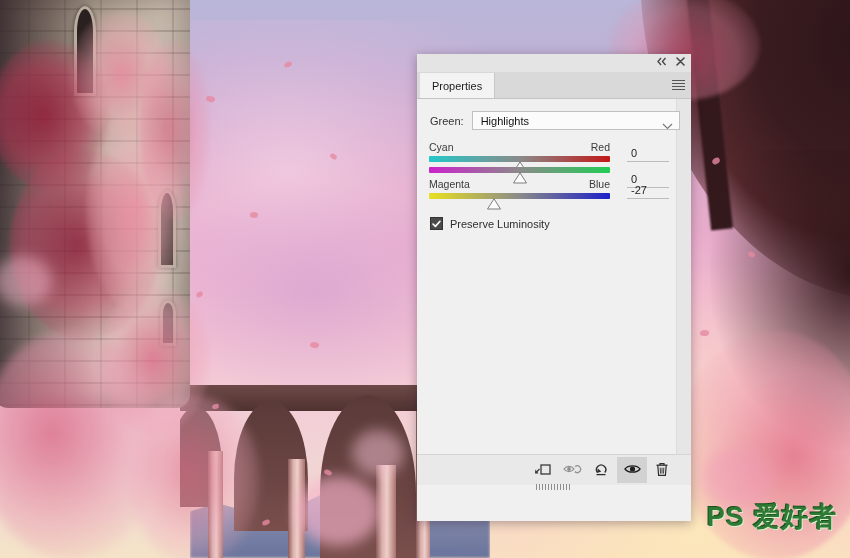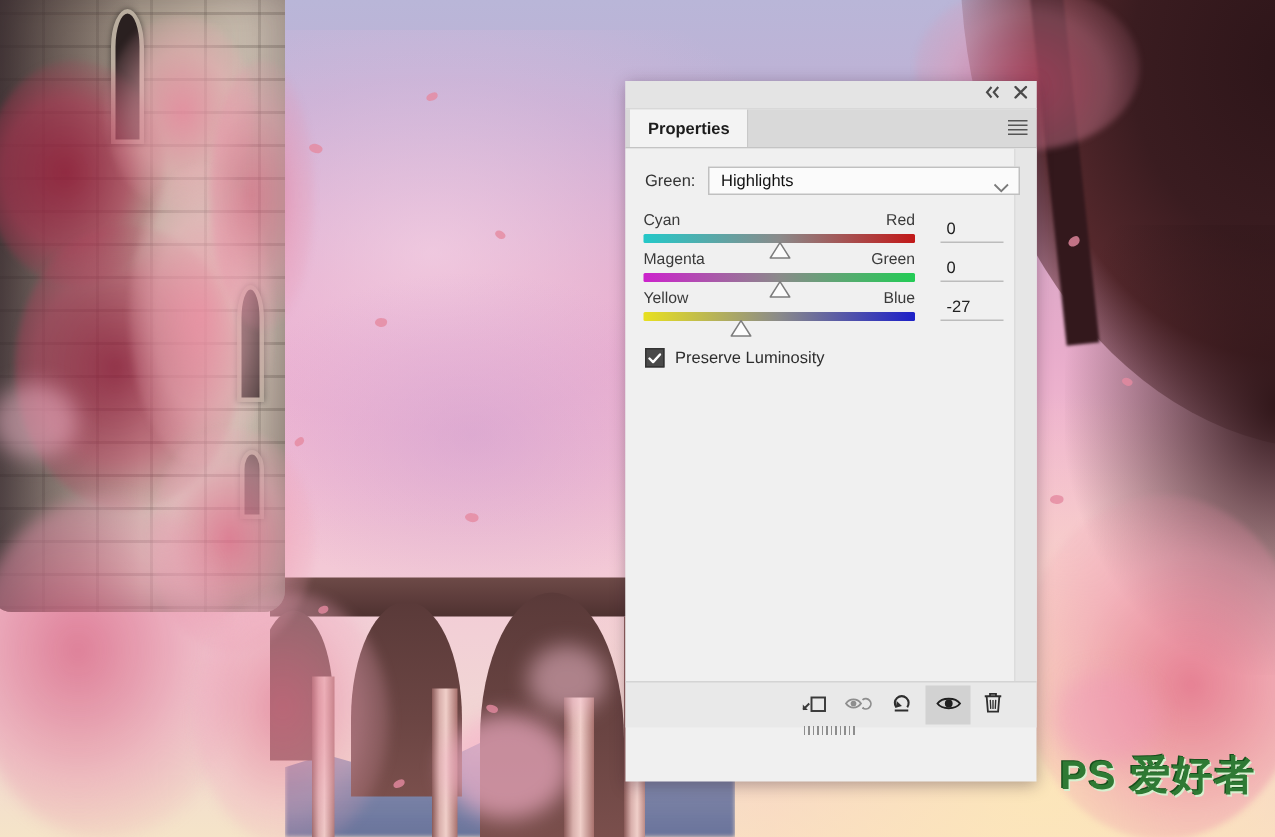--- a/index.html
+++ b/index.html
@@ -126,21 +126,21 @@
   .tb-collapse{right:22px;letter-spacing:-1px;}
   .tb-close{right:4px;font-size:12px;}
   .tb-close svg,.tb-collapse svg{display:block;margin:0 auto;}
 
   .tabstrip{
     position:relative;height:25px;background:#d9d9d9;
     border-bottom:1px solid #c4c4c4;
   }
   .tab{
     position:absolute;left:3px;top:0;height:25px;padding:0 12px;
-    background:#f3f3f3;color:#1c1c1c;font-size:11px;font-weight:bold;
+    background:#f3f3f3;color:#1c1c1c;font-size:11px;font-weight:normal;
     line-height:26px;cursor:pointer;border-right:1px solid #c8c8c8;
   }
   .panel-menu{
     position:absolute;right:6px;top:7px;width:13px;height:11px;cursor:pointer;
   }
   .panel-menu i{display:block;height:1px;background:#555;margin-bottom:2px;}
 
   .adj-header{
     display:flex;align-items:center;height:31px;padding:0 0 0 11px;
     background:#f0f0f0;border-bottom:1px solid #dcdcdc;gap:7px;
@@ -353,37 +353,33 @@
             <div class="sl-handle" id="handle0" style="left: 50%;">
               <svg width="15" height="12" viewBox="0 0 15 12">
                 <path d="M7.5,0.8 L14,11 L1,11 Z" fill="#fcfcfc" stroke="#7d7d7d" stroke-width="1" stroke-linejoin="round"></path>
               </svg>
             </div>
           </div>
           <div class="val-field vf1">0</div>
         </div>
 
         <div class="sl-group">
-          <div class="sl-labels">
-            <span>Magenta</span>
-            <span>Green</span>
-          </div>
           <div class="sl-track" id="track1" style="background: linear-gradient(to right, rgb(204, 34, 204) 0%, rgb(138, 138, 138) 50%, rgb(34, 204, 85) 100%);">
             <div class="sl-handle" id="handle1" style="left: 50%;">
               <svg width="15" height="12" viewBox="0 0 15 12">
                 <path d="M7.5,0.8 L14,11 L1,11 Z" fill="#fcfcfc" stroke="#7d7d7d" stroke-width="1" stroke-linejoin="round"></path>
               </svg>
             </div>
           </div>
           <div class="val-field vf2">0</div>
         </div>
 
         <div class="sl-group">
           <div class="sl-labels">
-            <span>Yellow</span>
+            <span>Magenta</span>
             <span>Blue</span>
           </div>
           <div class="sl-track" id="track2" style="background: linear-gradient(to right, rgb(232, 224, 32) 0%, rgb(138, 138, 138) 50%, rgb(29, 32, 200) 100%);">
             <div class="sl-handle" id="handle2" style="left: 36%;">
               <svg width="15" height="12" viewBox="0 0 15 12">
                 <path d="M7.5,0.8 L14,11 L1,11 Z" fill="#fcfcfc" stroke="#7d7d7d" stroke-width="1" stroke-linejoin="round"></path>
               </svg>
             </div>
           </div>
           <div class="val-field vf3">-27</div>

